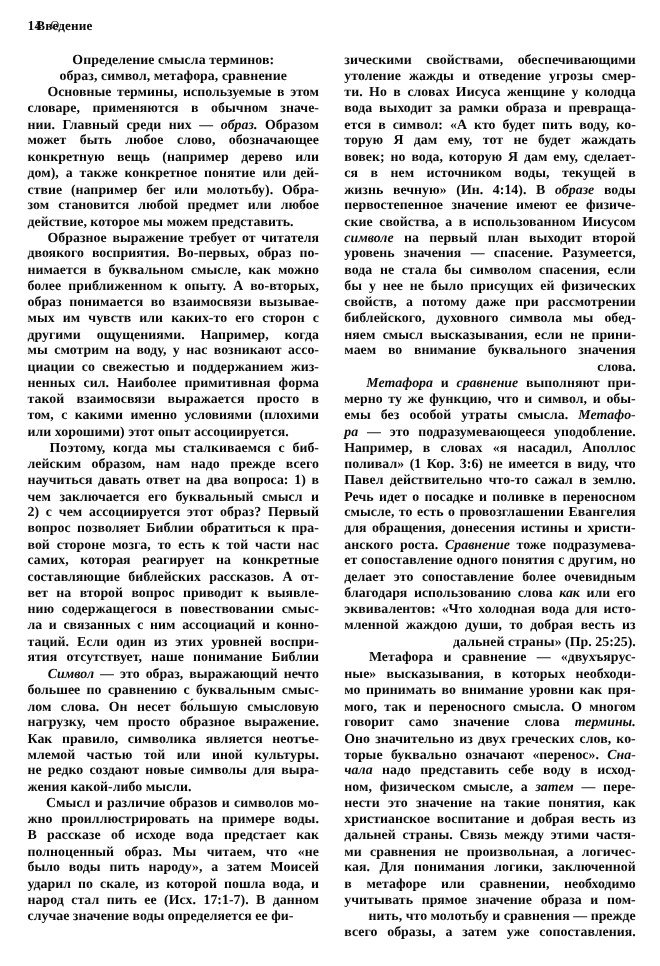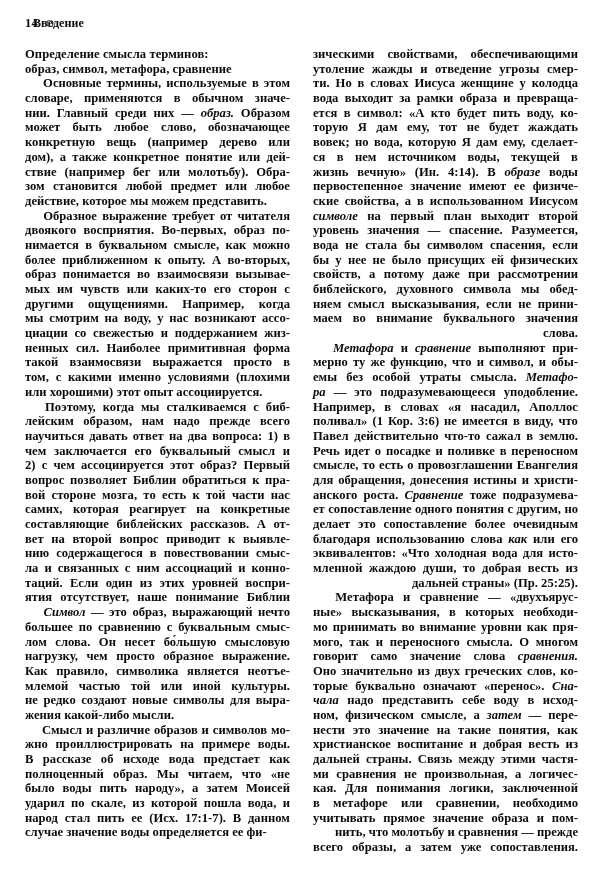--- a/index.html
+++ b/index.html
@@ -72,20 +72,21 @@
     top: 0;
     width: 265px;
   }
   .col-left  { left: 0; }
   .col-right { left: 288px; width: 265px; text-align: right; }
 
   .section-title {
     font-size: 12.6px;
     font-weight: 700;
     line-height: 14.7px;
+    text-align: center;
     letter-spacing: 0.05px;
   }
 
   
   .ln {
     display: block;
     font-size: 12.6px;
     line-height: 14.7px;
     height: 14.7px;
     white-space: nowrap;
@@ -849,21 +850,21 @@
             <span>переносного</span>
             <span>смысла.</span>
             <span>О</span>
             <span>многом</span>
           </div>
           <div class="ln j">
             <span>говорит</span>
             <span>само</span>
             <span>значение</span>
             <span>слова</span>
-            <span class="it">сравнения.</span>
+            <span class="it">термины.</span>
           </div>
           <div class="ln j">
             <span>Оно</span>
             <span>значительно</span>
             <span>из</span>
             <span>двух</span>
             <span>греческих</span>
             <span>слов,</span>
             <span>ко-</span>
           </div>

